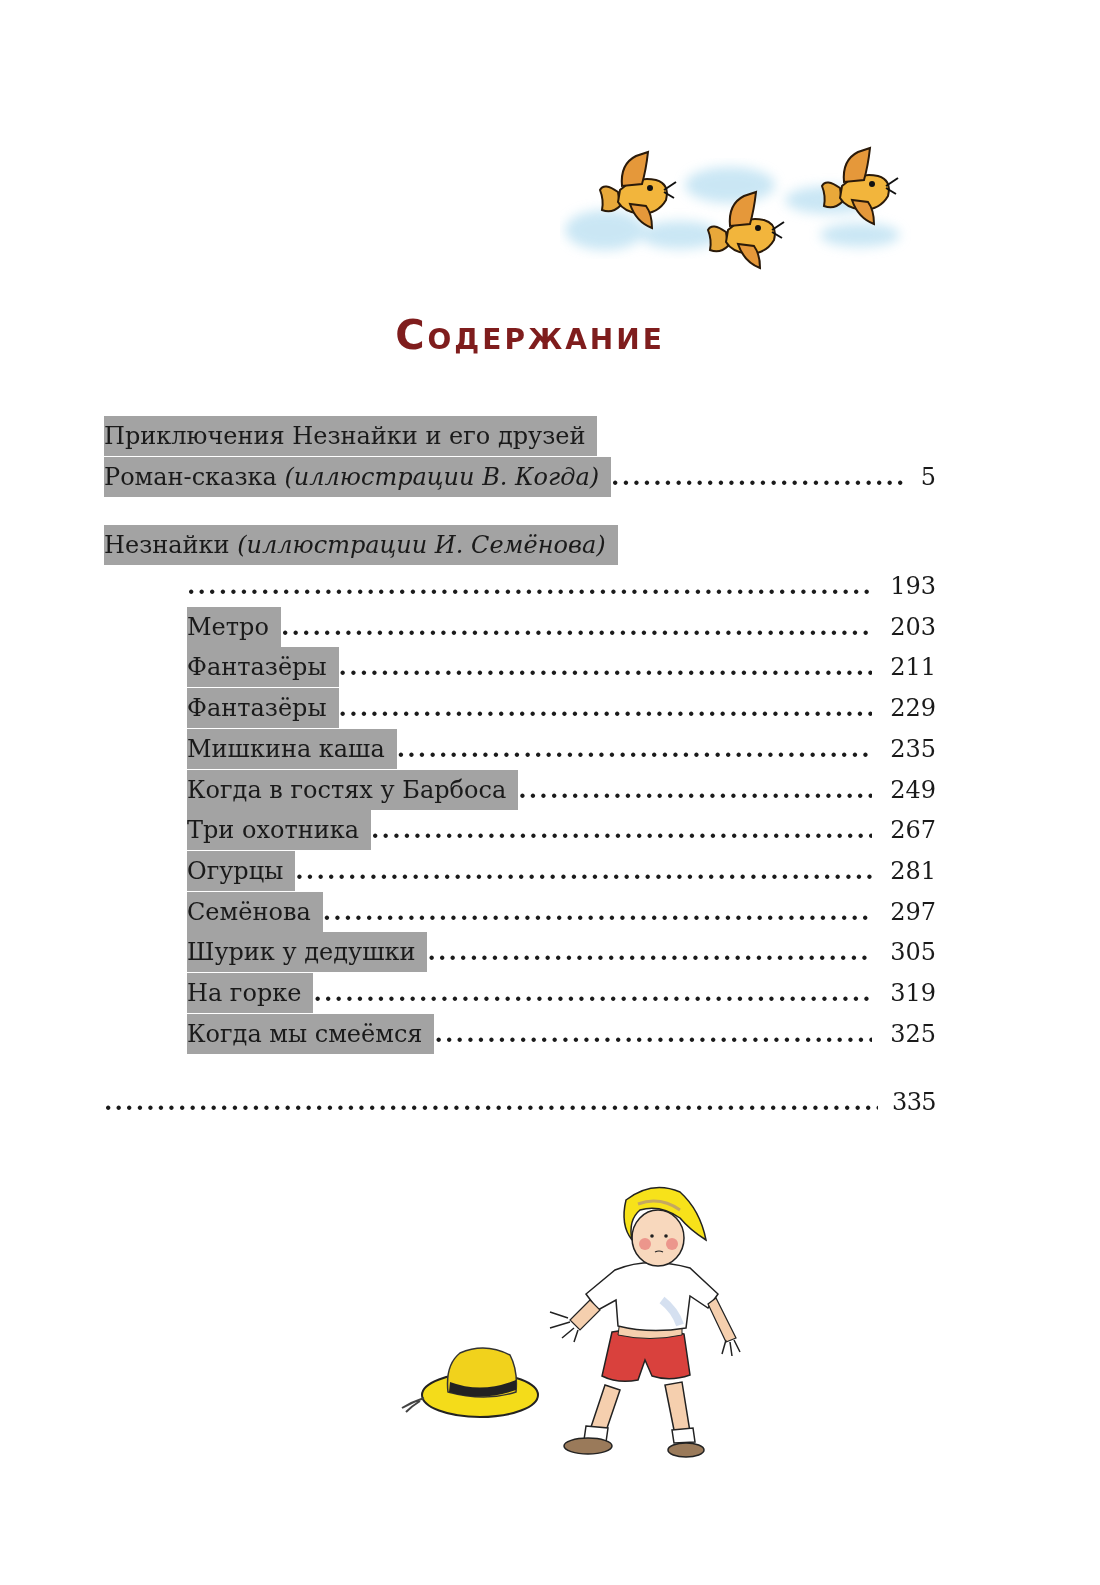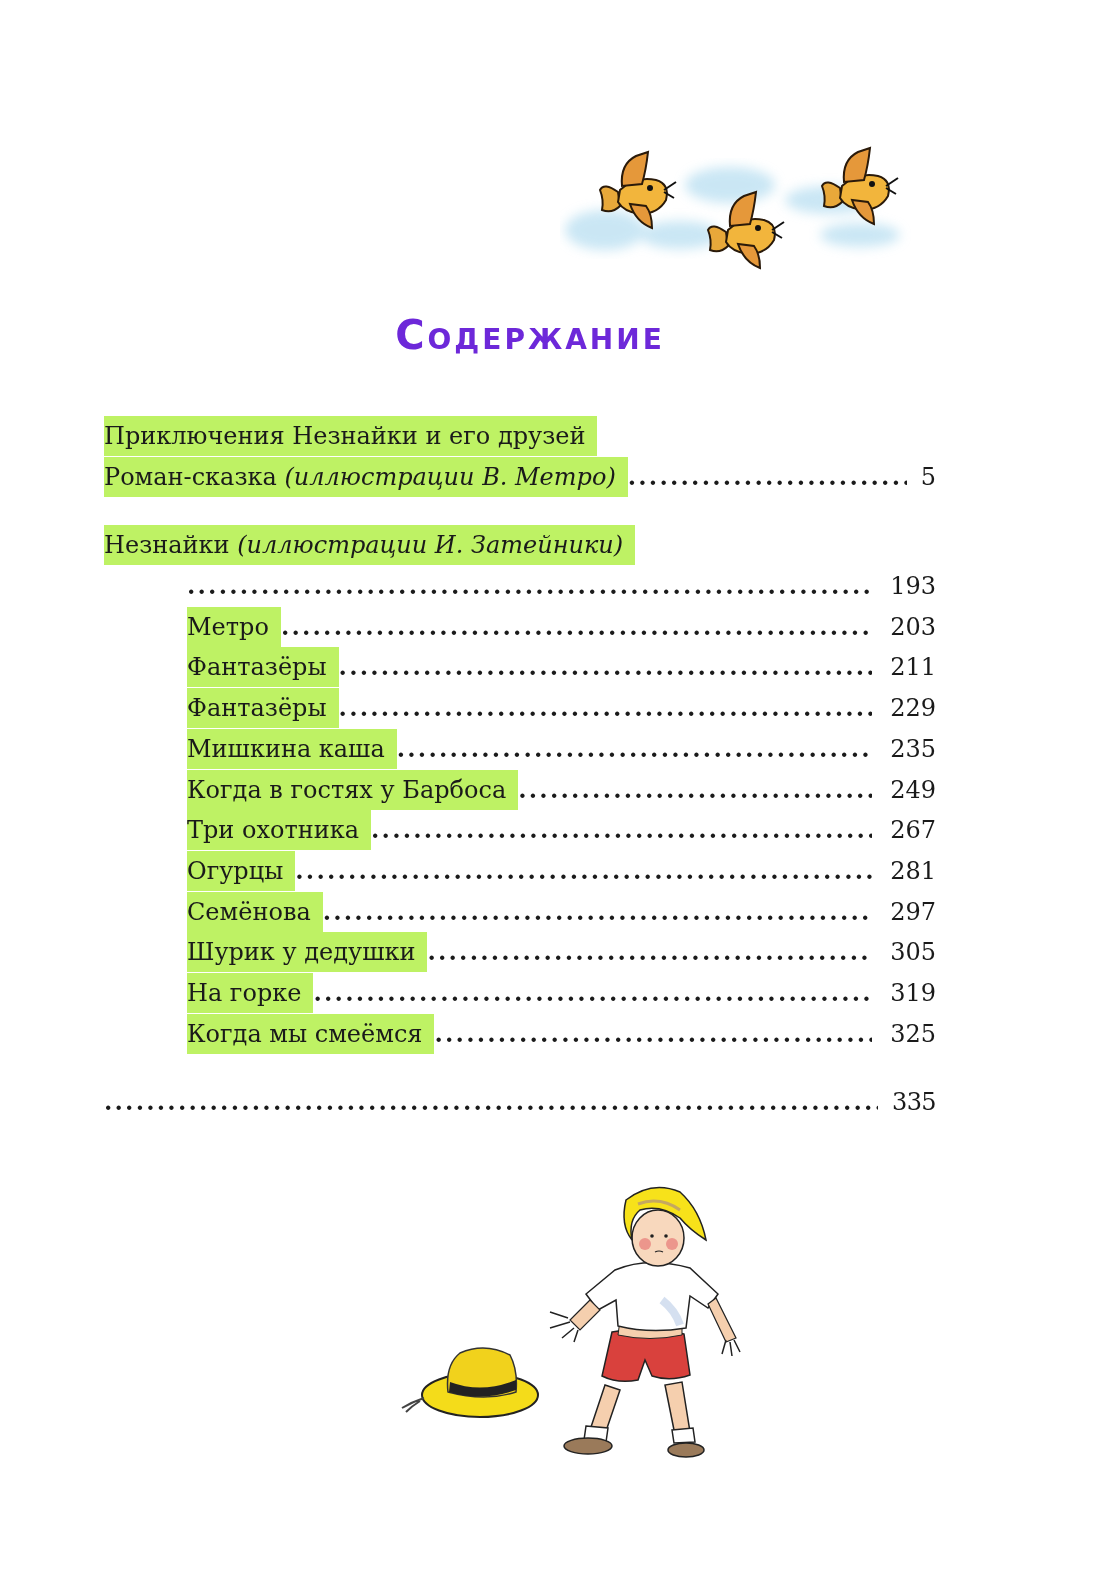--- a/index.html
+++ b/index.html
@@ -6,31 +6,31 @@
     body { width: 1100px; height: 1585px; position: relative; overflow: hidden; }
     .page { position: absolute; left: 0; top: 0; width: 1100px; height: 1585px; background: #fff; }
 
     
     .birds { position: absolute; left: 560px; top: 130px; width: 380px; height: 150px; }
 
     
     .title {
       position: absolute; left: 0; top: 312px; width: 1060px; text-align: center;
       font-family: "DejaVu Sans", sans-serif; font-weight: bold;
-      font-size: 40px; color: #6d28d9; letter-spacing: 3px; font-variant: small-caps;
+      font-size: 40px; color: #7f1d1d; letter-spacing: 3px; font-variant: small-caps;
     }
 
     
     .toc {
       position: absolute; left: 104px; top: 416px; width: 832px;
       font-family: "DejaVu Serif", serif; font-size: 24px; color: #1a1a1a;
     }
     .line { height: 40.7px; line-height: 40px; position: relative; display: flex; align-items: baseline; white-space: nowrap; }
     .line.indent { padding-left: 83px; }
-    .line .txt { flex: 0 0 auto; background: #bef264; padding-right: 12px; }
+    .line .txt { flex: 0 0 auto; background: #a3a3a3; padding-right: 12px; }
     .line .it { font-style: italic; }
     .line .dots {
       flex: 1 1 auto; overflow: hidden; height: 40px; letter-spacing: 2.2px;
       font-weight: bold; color: #1a1a1a; white-space: nowrap;
     }
     .line .pg { flex: 0 0 auto; padding-left: 14px; text-align: right; }
     .line.indent .pg { width: 50px; text-align: right; }
     .gap { height: 28px; }
     .toc-narrow { letter-spacing: -0.6px; }
 
@@ -88,32 +88,32 @@
   <div class="title">Содержание</div>
 
   <div class="toc">
 
     <div class="line">
       <span class="txt">Приключения Незнайки и его друзей</span>
     </div>
     <div class="line">
       <span class="txt">
         <span>Роман-сказка</span>
-        <span class="it">(иллюстрации В. Метро)</span>
+        <span class="it">(иллюстрации В. Когда)</span>
       </span>
       <span class="dots">........................................................................................................................</span>
       <span class="pg">5</span>
     </div>
 
     <div class="gap"></div>
 
     <div class="line">
       <span class="txt">
         <span>Незнайки</span>
-        <span class="it">(иллюстрации И. Затейники)</span>
+        <span class="it">(иллюстрации И. Семёнова)</span>
       </span>
     </div>
 
     <div class="line indent">
       <span class="dots">........................................................................................................................</span>
       <span class="pg">193</span>
     </div>
     <div class="line indent">
       <span class="txt">Метро</span>
       <span class="dots">........................................................................................................................</span>

